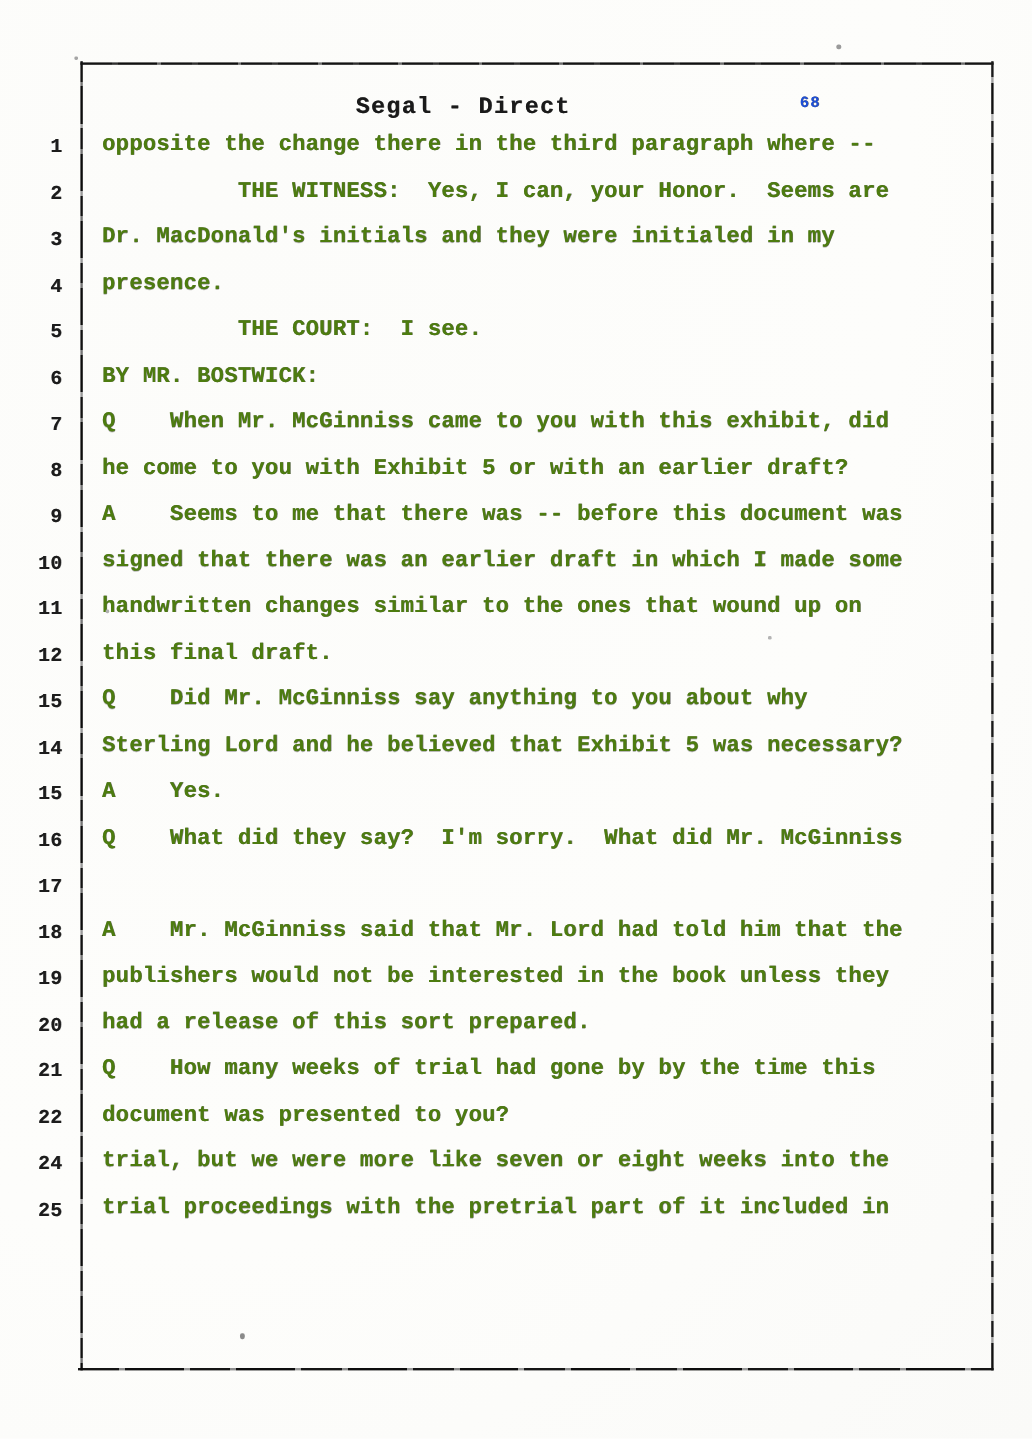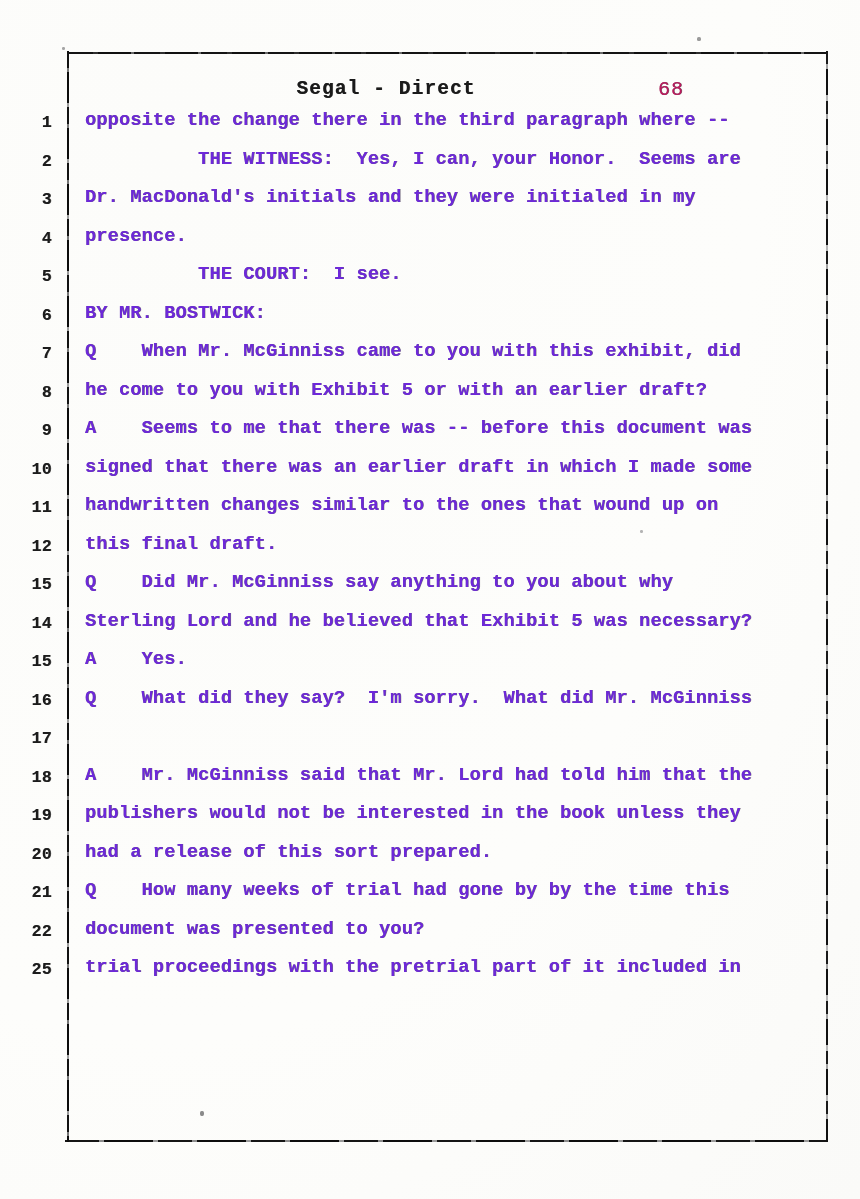--- a/index.html
+++ b/index.html
@@ -103,24 +103,24 @@
     font-size: 19.5px;
     font-weight: bold;
     letter-spacing: 1.1px;
     color: #1a1a1a;
     text-shadow: 0.4px 0 0 rgba(20,20,20,0.55), 0 0.35px 0 rgba(20,20,20,0.3);
   }
   #header-page-number {
     position: absolute;
     right: 21px;
     top: 0;
-    font-size: 20px;
-    font-weight: normal;
+    font-size: 13px;
+    font-weight: bold;
     letter-spacing: 1px;
-    color: #be185d;
+    color: #1d4ed8;
     text-shadow: 0.4px 0 0 rgba(20,20,20,0.55), 0 0.35px 0 rgba(20,20,20,0.3);
   }
 
   
   #transcript {
     position: absolute;
     left: 0;
     top: 110px;
     width: 860px;
   }
@@ -144,21 +144,21 @@
   }
 
   .line-text {
     position: absolute;
     left: 85px;
     top: 0;
     width: 740px;
     font-size: 18.6px;
     font-weight: bold;
     letter-spacing: 0.15px;
-    color: #6d28d9;
+    color: #4d7c0f;
     white-space: pre;
     text-shadow: 0.45px 0 0 rgba(19,19,19,0.5), 0 0.4px 0 rgba(19,19,19,0.28);
   }
 
   
   .speck {
     position: absolute;
     background: #8a8a8a;
     border-radius: 40%;
     pointer-events: none;
@@ -265,20 +265,24 @@
       </div>
       <div class="line-row">
         <div class="line-number">21</div>
         <div class="line-text">Q    How many weeks of trial had gone by by the time this</div>
       </div>
       <div class="line-row">
         <div class="line-number">22</div>
         <div class="line-text">document was presented to you?</div>
       </div>
       <div class="line-row">
+        <div class="line-number">24</div>
+        <div class="line-text">trial, but we were more like seven or eight weeks into the</div>
+      </div>
+      <div class="line-row">
         <div class="line-number">25</div>
         <div class="line-text">trial proceedings with the pretrial part of it included in</div>
       </div>
     </div>
 
   <div class="speck" style="left:200px; top:1111px; width:4px; height:5px;"></div>
   <div class="speck" style="left:697px; top:37px; width:4px; height:4px; background:#9a9a9a;"></div>
   <div class="speck" style="left:62px; top:47px; width:3px; height:3px; background:#a5a5a5;"></div>
   <div class="speck" style="left:88px; top:508px; width:3px; height:3px; background:#b0b0b0;"></div>
   <div class="speck" style="left:640px; top:530px; width:3px; height:3px; background:#b4b4b4;"></div>

